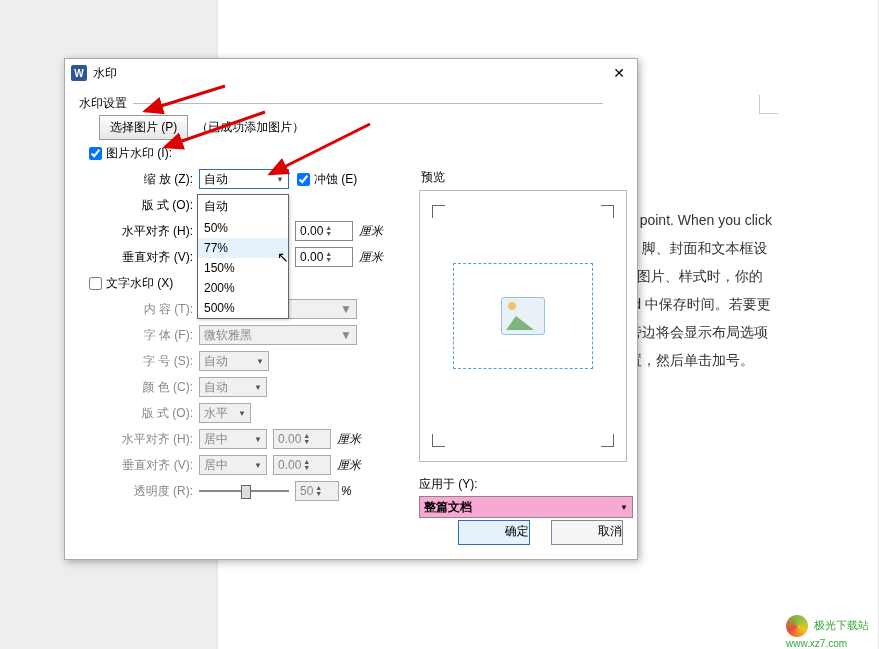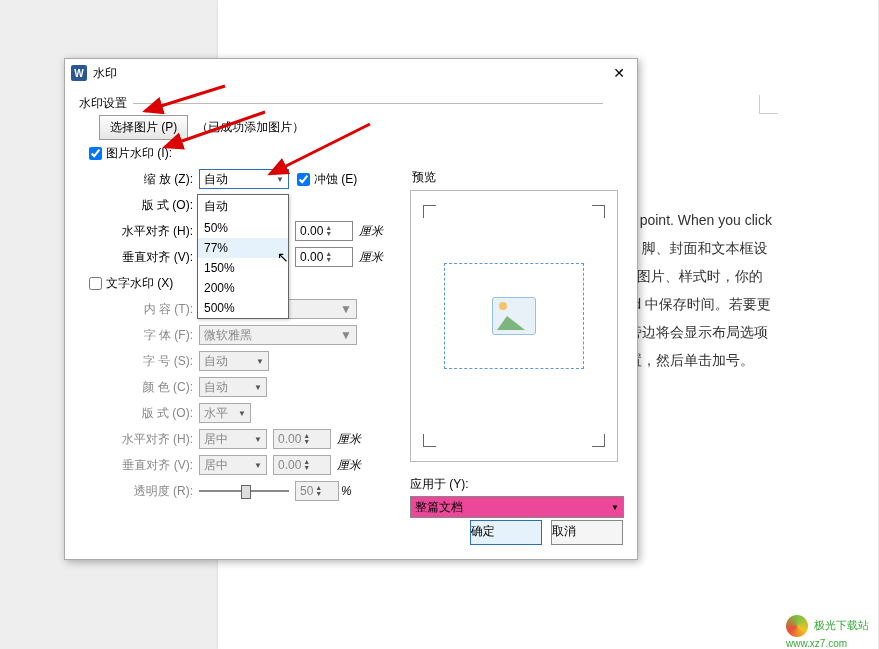--- a/index.html
+++ b/index.html
@@ -179,21 +179,21 @@
 .dropdown-list .opt {
   padding: 3px 6px;
   font-size: 12px;
   cursor: pointer;
 }
 .dropdown-list .opt.hover {
   background: #e5f1fb;
 }
 .right-panel {
   position: absolute;
-  left: 345px;
+  left: 354px;
   top: 110px;
   width: 208px;
 }
 .preview-label {
   font-size: 12px;
   margin-bottom: 4px;
   padding-left: 2px;
 }
 .preview-box {
   width: 206px;
@@ -248,36 +248,37 @@
 }
 .apply-select {
   border: 1px solid #888;
   width: 204px;
   height: 20px;
   display: flex;
   align-items: center;
   justify-content: space-between;
   padding: 0 4px;
   font-size: 12px;
-  background: #ec4899;
+  background: #f9a8d4;
+  font-weight: bold;
 }
 .dialog-buttons {
   position: absolute;
   right: 14px;
   bottom: 14px;
 }
 .dialog-buttons .dbtn {
   display: inline-block;
   width: 70px;
   height: 23px;
   border: 1px solid #888;
-  text-align: left;
+  text-align: right;
   line-height: 21px;
   font-size: 12px;
-  margin-left: 6px;
+  margin-left: 18px;
   cursor: pointer;
 }
 .dbtn.primary {
   border: 1px solid #2b6fb5;
   background: #e5f1fb;
 }
 .dbtn.secondary {
   background: #f5f5f5;
 }
 .arrow {

